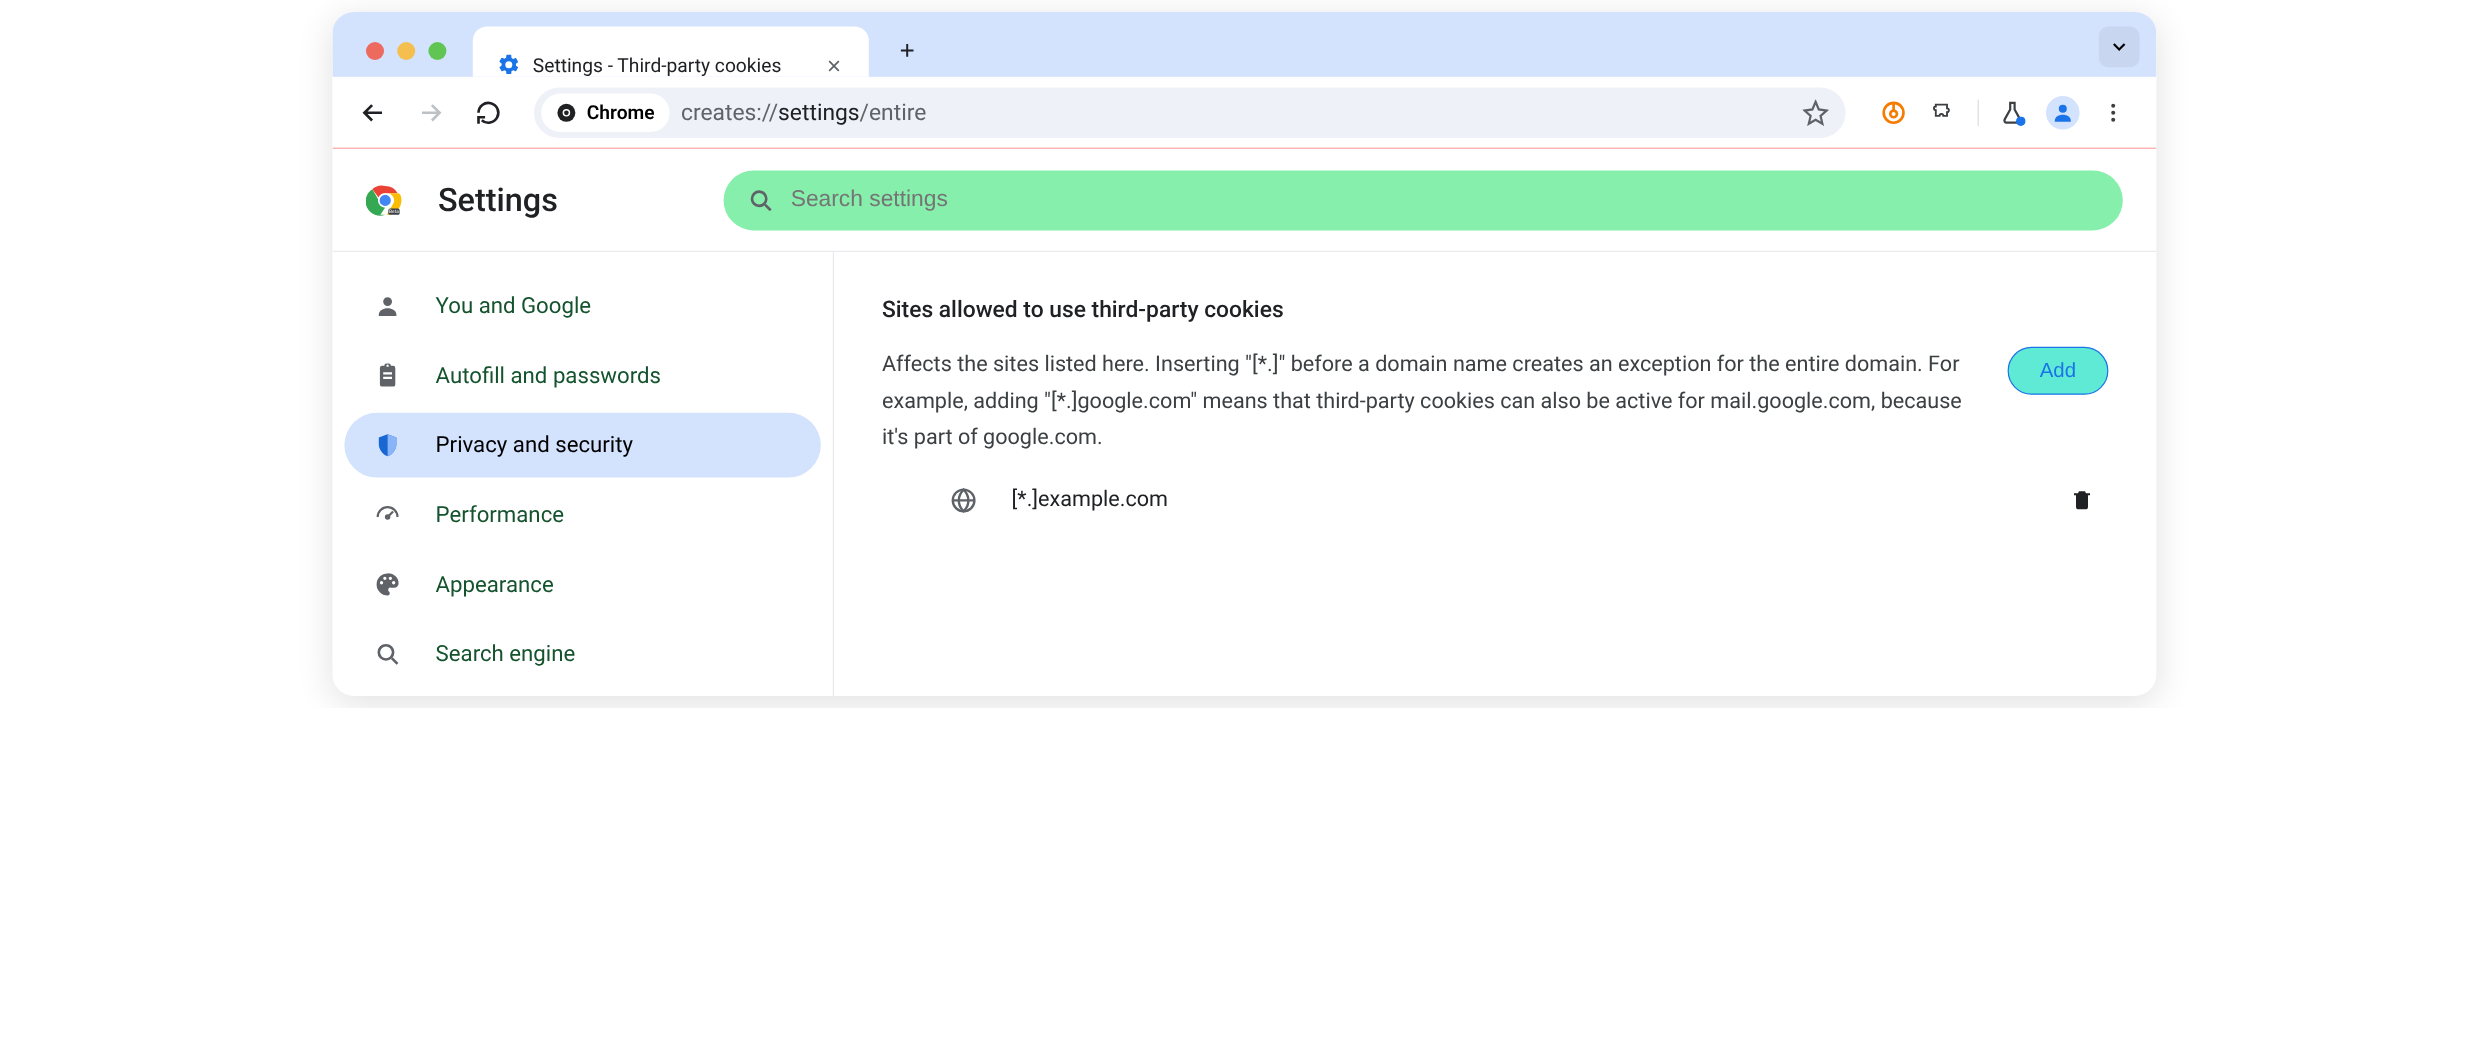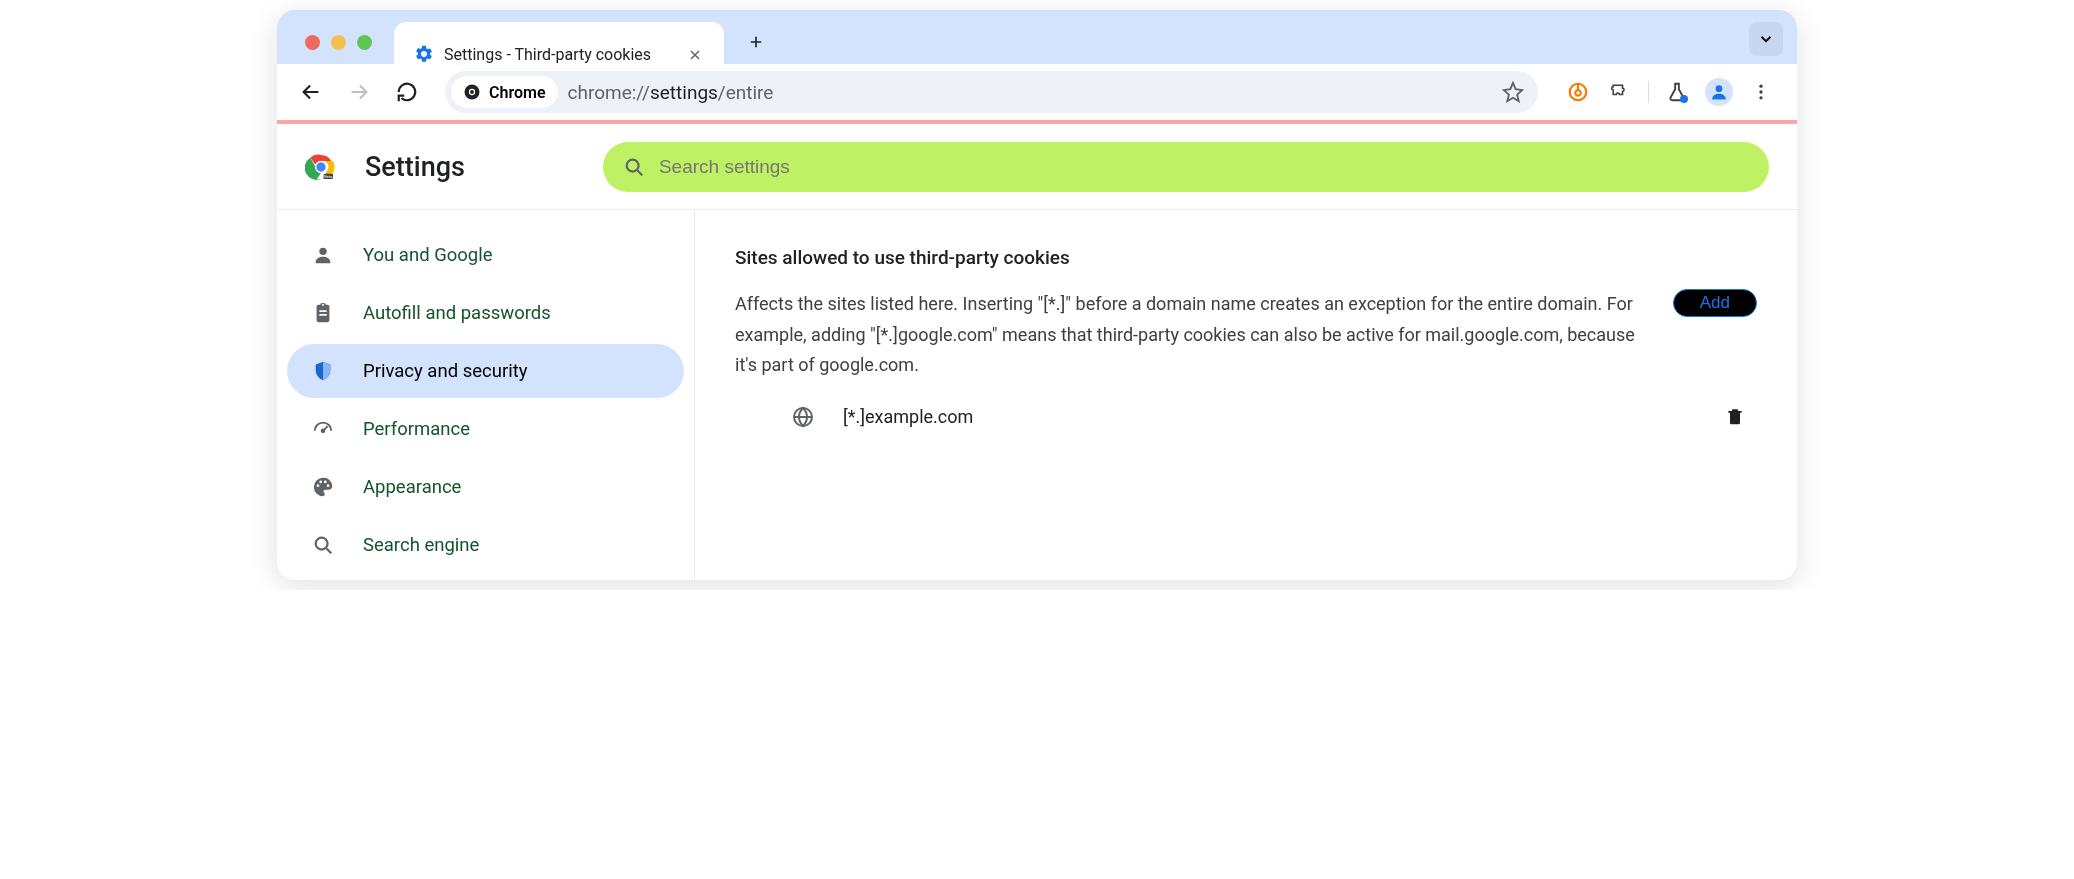--- a/index.html
+++ b/index.html
@@ -86,21 +86,21 @@
   cursor: pointer;
 }
 
 .toolbar {
   background: #fff;
   height: 60px;
   display: flex;
   align-items: center;
   padding: 0 14px;
   gap: 8px;
-  border-bottom: 4px solid #fca5a5;
+  border-bottom: 1px solid #fca5a5;
 }
 .nav-btn {
   width: 40px; height: 40px;
   display: flex; align-items: center; justify-content: center;
   cursor: pointer;
   color: #202124;
   border-radius: 50%;
 }
 .nav-btn.disabled { color: #bdc1c6; cursor: default; }
 .omnibox {
@@ -165,21 +165,21 @@
   position: relative;
 }
 .settings-title {
   font-size: 27px;
   font-weight: 500;
   color: #202124;
 }
 .search-settings {
   flex: 1;
   height: 50px;
-  background: #bef264;
+  background: #86efac;
   border-radius: 25px;
   display: flex;
   align-items: center;
   padding: 0 20px;
   gap: 14px;
   margin-left: 110px;
 }
 .search-settings input {
   border: none;
   background: transparent;
@@ -239,23 +239,23 @@
 }
 .description {
   font-size: 18px;
   color: #3c4043;
   line-height: 1.7;
   flex: 1;
 }
 .add-btn {
   border: 1px solid #1a73e8;
   color: #1a73e8;
-  background: #000000;
+  background: #5eead4;
   border-radius: 22px;
-  height: 28px;
+  height: 40px;
   padding: 0 26px;
   font-size: 17px;
   font-weight: 500;
   cursor: pointer;
   display: flex; align-items: center;
 }
 .site-row {
   display: flex;
   align-items: center;
   padding: 24px 0 0 56px;
@@ -334,21 +334,21 @@
         <span>
           <svg viewBox="0 0 24 24" width="18" height="18">
               <circle cx="12" cy="12" r="10" fill="#202124"></circle>
               <circle cx="12" cy="12" r="4.2" fill="#fff"></circle>
               <circle cx="12" cy="12" r="2.6" fill="#202124"></circle>
             </svg>
         </span>
         <span>Chrome</span>
       </div>
       <div class="url">
-        <span>chrome://</span>
+        <span>creates://</span>
           <span class="black">settings</span>
           <span>/entire</span>
       </div>
       <div class="omnibox-right">
         <svg viewBox="0 0 24 24" width="22" height="22" stroke="currentColor" stroke-width="2" fill="none">
             <path d="M12 2l2.9 6.9L22 10l-5.5 4.8L18.2 22 12 18.3 5.8 22l1.7-7.2L2 10l7.1-1.1z"></path>
           </svg>
       </div>
     </div>
     <div class="toolbar-icons">

